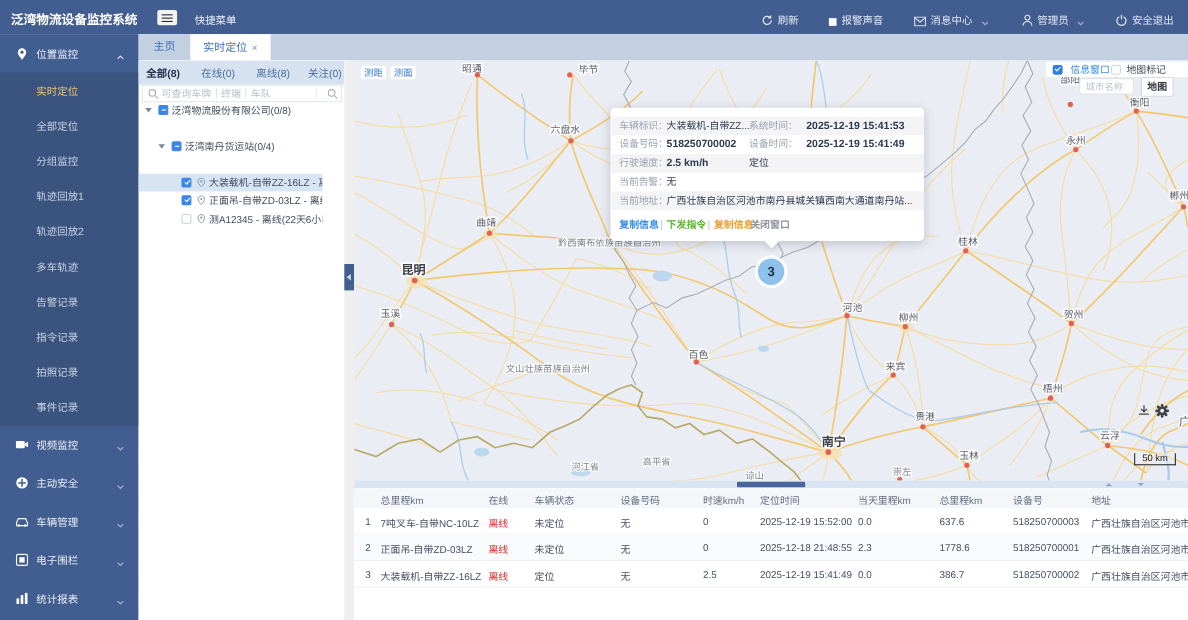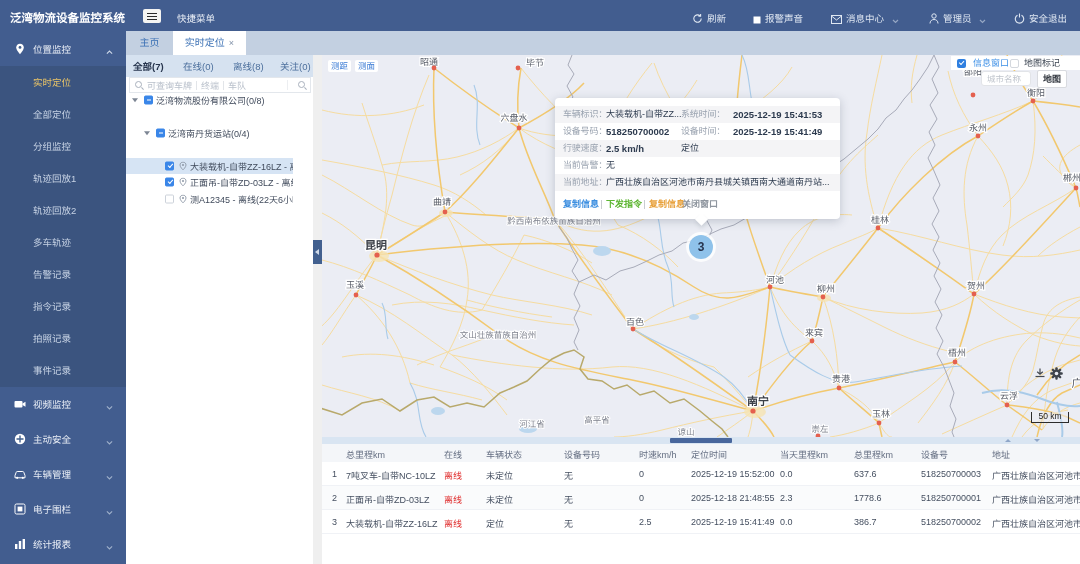--- a/index.html
+++ b/index.html
@@ -189,21 +189,21 @@
   </div>
 </div>
 
 <div class="abs" id="tabs">
   <div class="t1">主页</div>
   <div class="t2">实时定位<span class="x">×</span></div>
 </div>
 
 <div class="abs" id="lp">
   <div class="ftabs">
-    <span class="f0">全部(7)</span>
+    <span class="f0">全部(8)</span>
       <span class="f1">在线(0)</span>
       <span class="f2">离线(8)</span>
       <span class="f3">关注(0)</span>
   </div>
   <div id="srch">
     <span class="mag" style="left:5px;top:3px"></span>
     <span class="ph">可查询车牌｜终端｜车队</span>
     <span class="dv"></span>
     <span class="mag" style="left:168px;top:3px"></span>
   </div>

